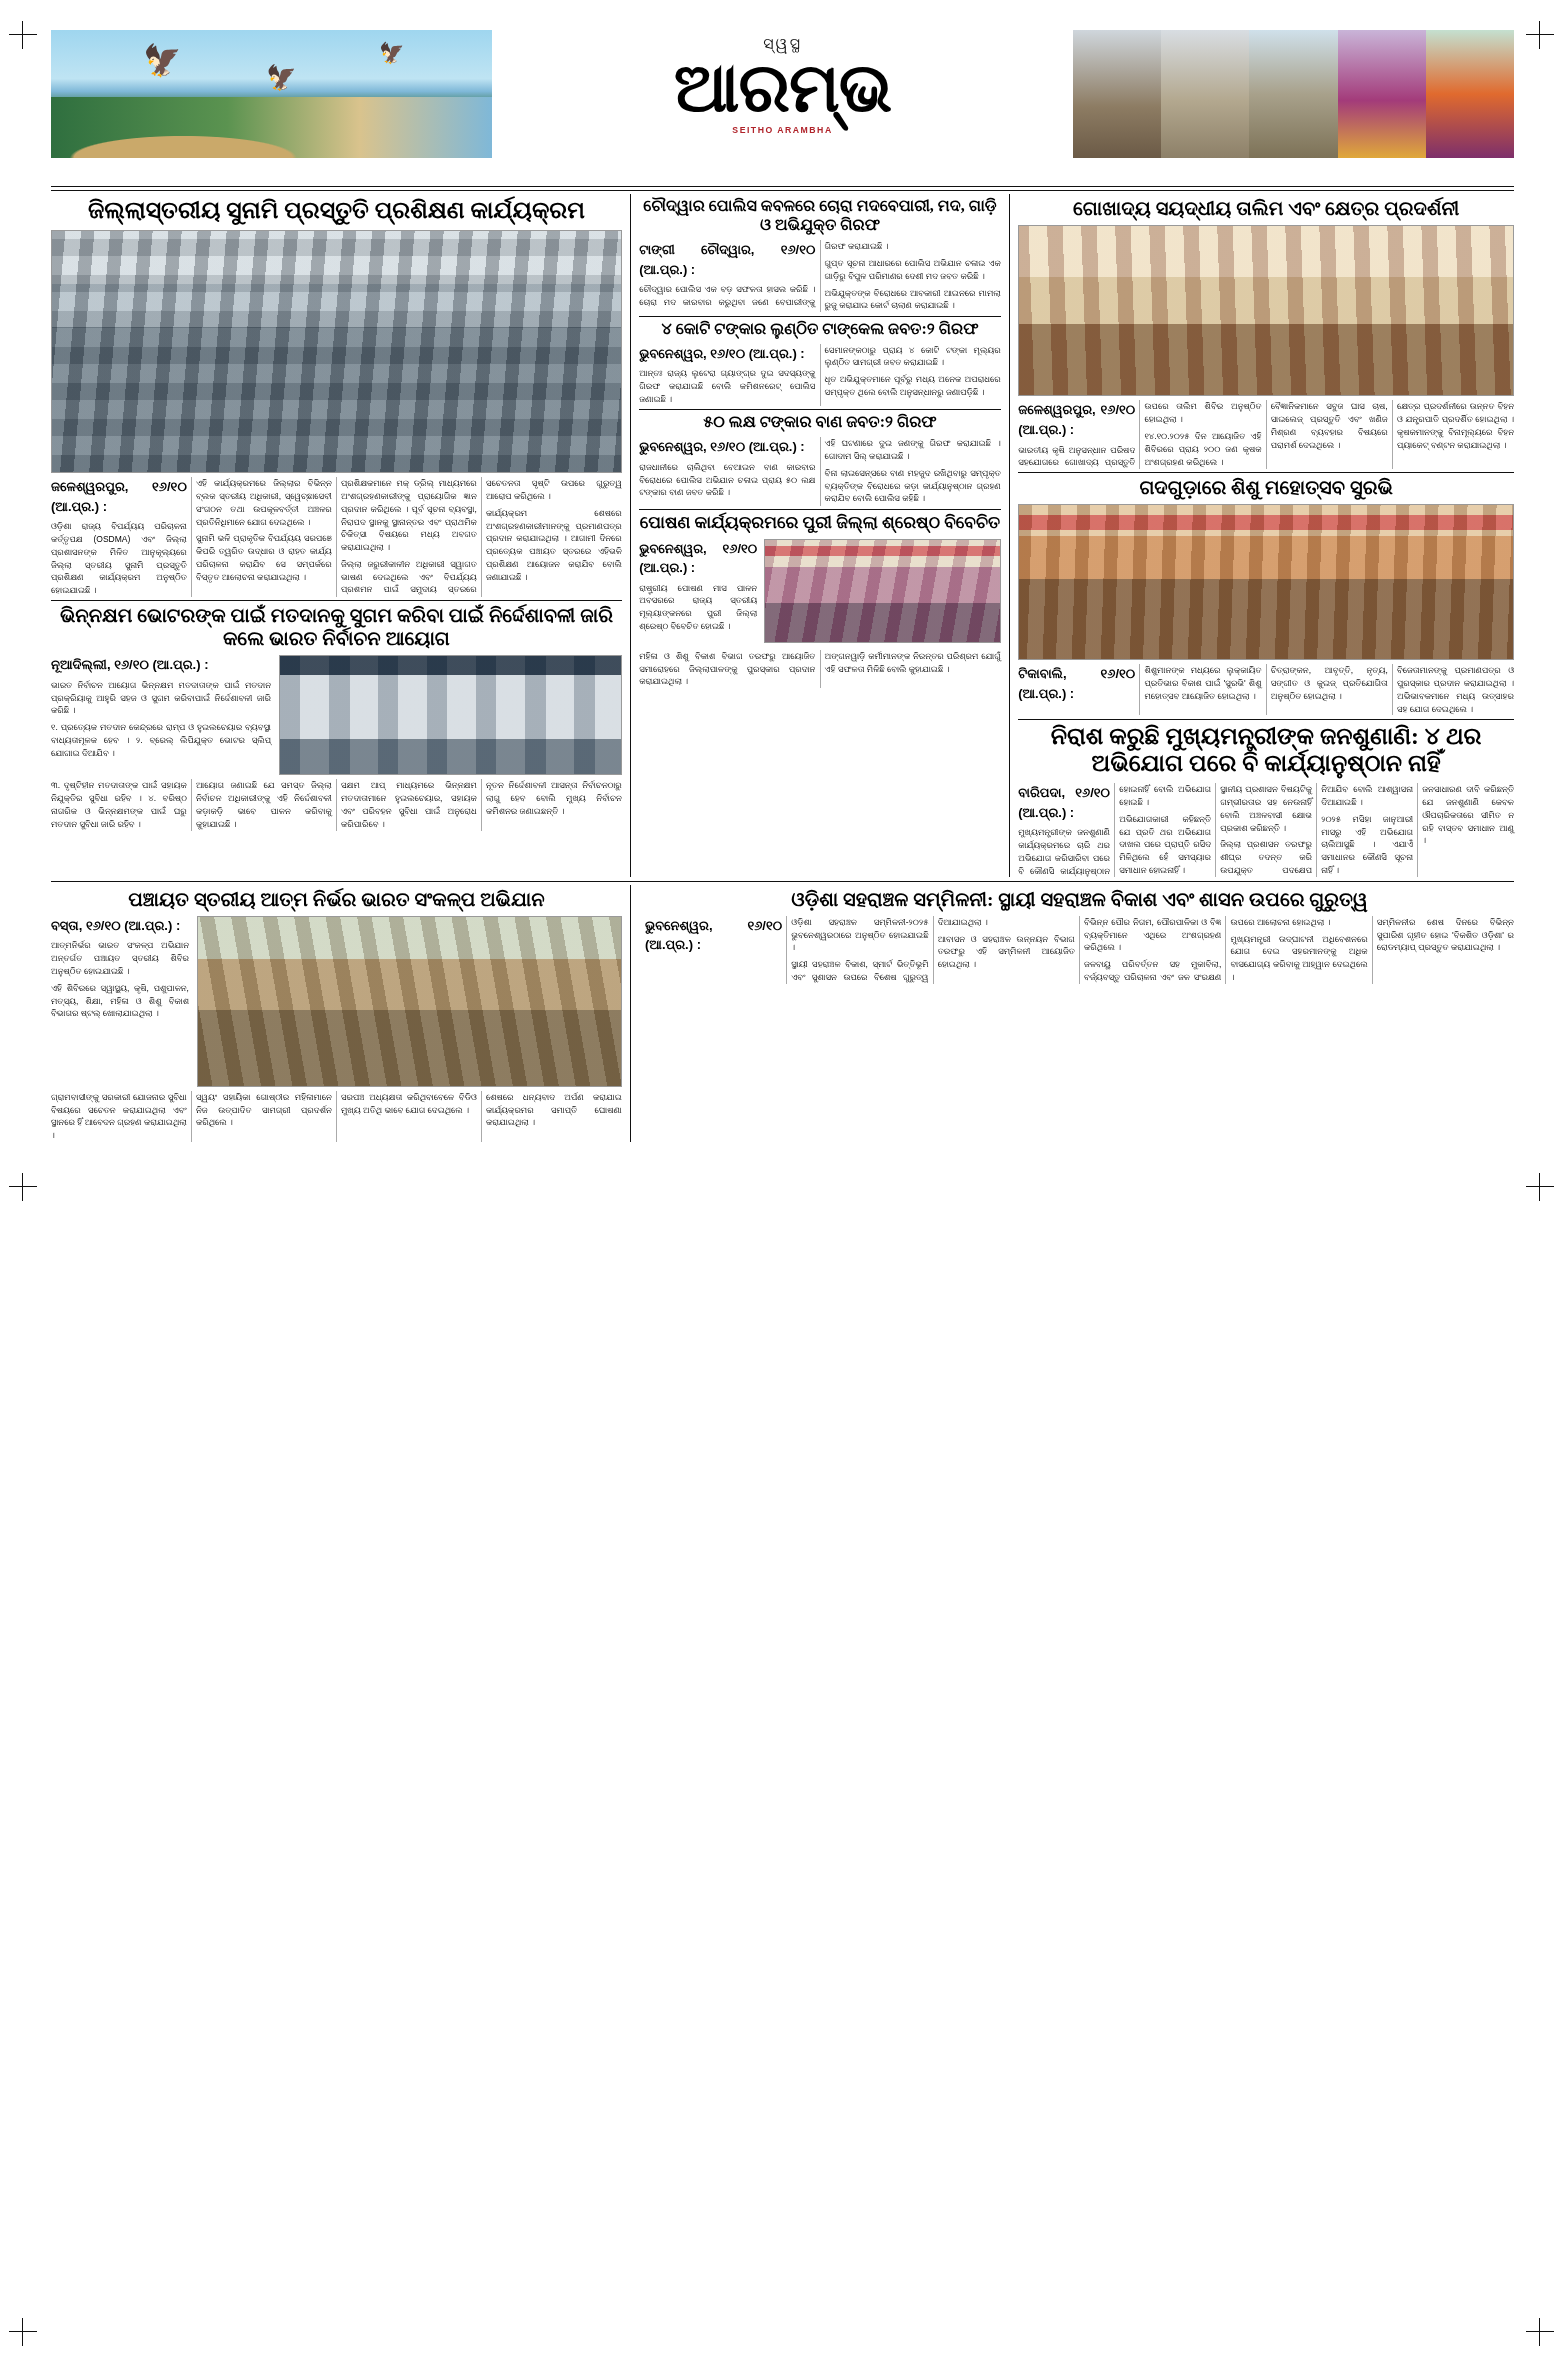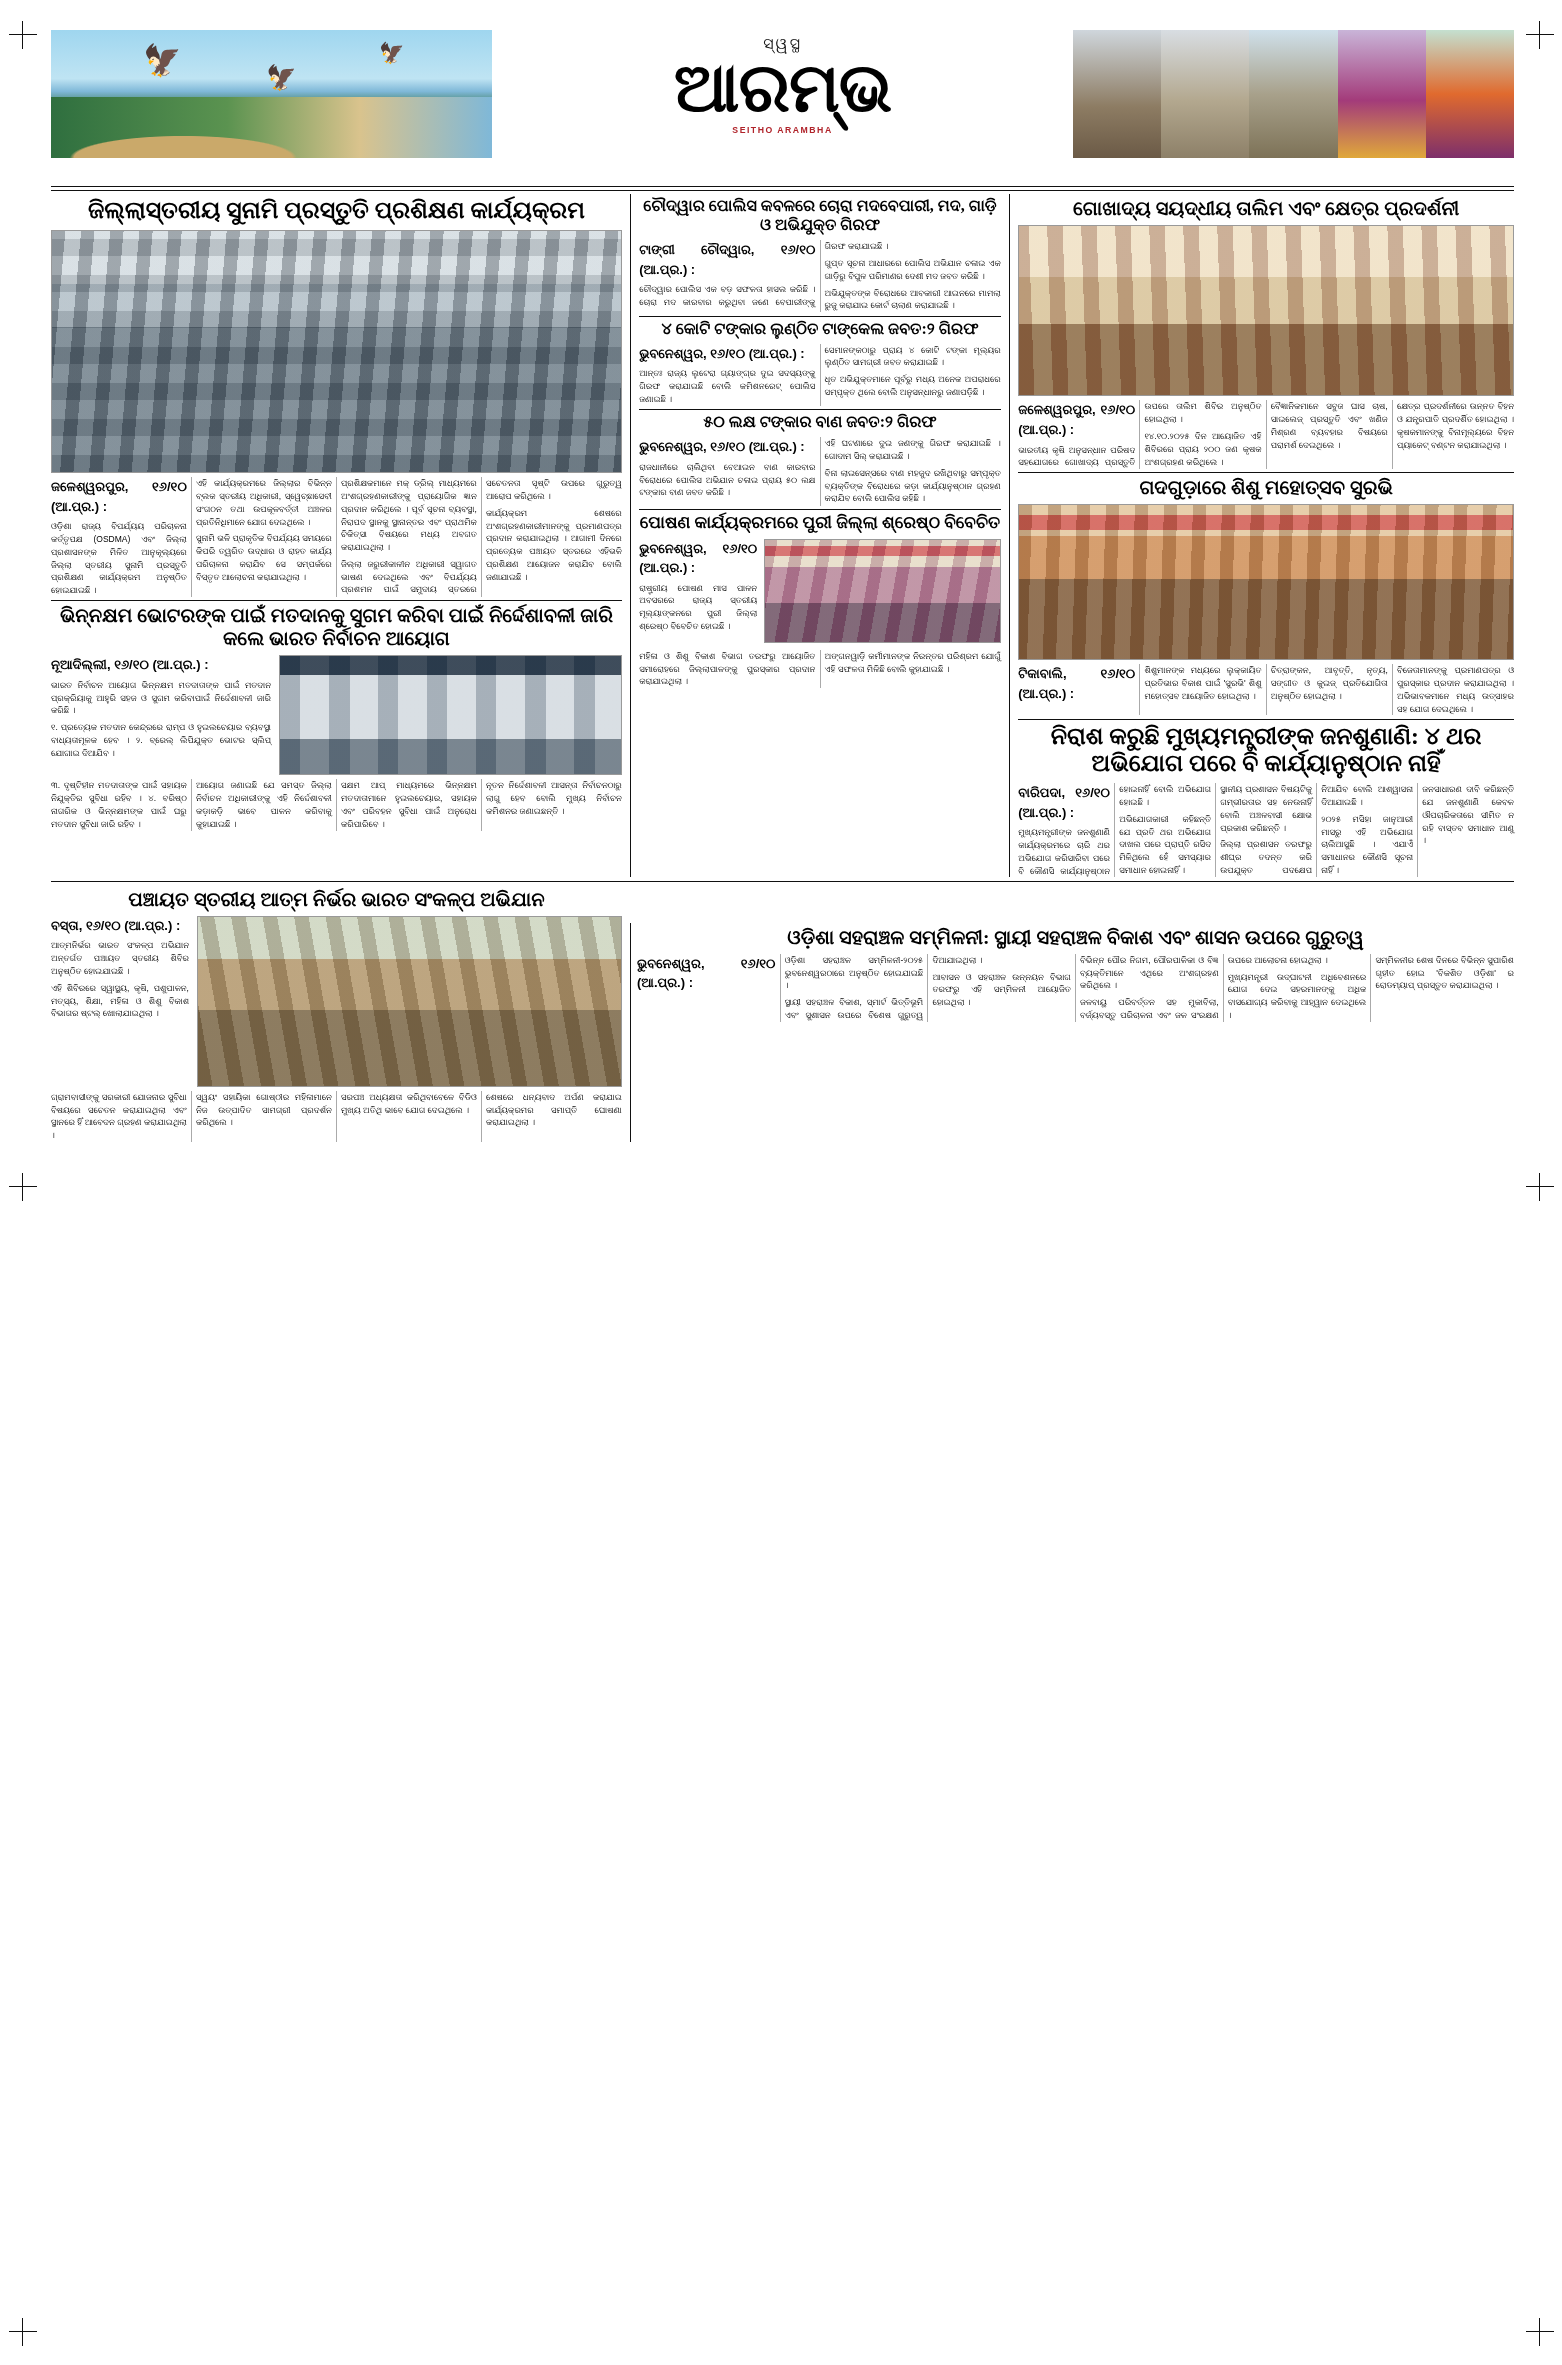--- a/index.html
+++ b/index.html
@@ -284,21 +284,21 @@
         <h2 class="head h-xl">ଜିଲ୍ଲାସ୍ତରୀୟ ସୁନାମି ପ୍ରସ୍ତୁତି ପ୍ରଶିକ୍ଷଣ କାର୍ଯ୍ୟକ୍ରମ</h2>
 
         <div class="photo ph-meeting" style="height:241px;"></div>
 
         <div class="cols4">
           <p class="body">
             <span class="dateline">ଜଳେଶ୍ୱରପୁର, ୧୬/୧୦ (ଆ.ପ୍ର.) :</span>
           </p>
           <p class="body">ଓଡ଼ିଶା ରାଜ୍ୟ ବିପର୍ଯ୍ୟୟ ପରିଚାଳନା କର୍ତ୍ତୃପକ୍ଷ (OSDMA) ଏବଂ ଜିଲ୍ଲା ପ୍ରଶାସନଙ୍କ ମିଳିତ ଆନୁକୂଲ୍ୟରେ ଜିଲ୍ଲା ସ୍ତରୀୟ ସୁନାମି ପ୍ରସ୍ତୁତି ପ୍ରଶିକ୍ଷଣ କାର୍ଯ୍ୟକ୍ରମ ଅନୁଷ୍ଠିତ ହୋଇଯାଇଛି ।</p>
           <p class="body">ଏହି କାର୍ଯ୍ୟକ୍ରମରେ ଜିଲ୍ଲାର ବିଭିନ୍ନ ବ୍ଲକ ସ୍ତରୀୟ ଅଧିକାରୀ, ସ୍ୱେଚ୍ଛାସେବୀ ସଂଗଠନ ତଥା ଉପକୂଳବର୍ତ୍ତୀ ଅଞ୍ଚଳର ପ୍ରତିନିଧିମାନେ ଯୋଗ ଦେଇଥିଲେ ।</p>
-          <p class="body">ସୁନାମି ଭଳି ପ୍ରାକୃତିକ ବିପର୍ଯ୍ୟୟ ସମୟରେ କିପରି ତ୍ୱରିତ ଉଦ୍ଧାର ଓ ରାହତ କାର୍ଯ୍ୟ ପରିଚାଳନା କରାଯିବ ସେ ସମ୍ପର୍କରେ ବିସ୍ତୃତ ଆଲୋଚନା କରାଯାଇଥିଲା ।</p>
+          <p class="body">ସୁନାମି ଭଳି ପ୍ରାକୃତିକ ବିପର୍ଯ୍ୟୟ ସରପଞେ କିପରି ତ୍ୱରିତ ଉଦ୍ଧାର ଓ ରାହତ କାର୍ଯ୍ୟ ପରିଚାଳନା କରାଯିବ ସେ ସମ୍ପର୍କରେ ବିସ୍ତୃତ ଆଲୋଚନା କରାଯାଇଥିଲା ।</p>
           <p class="body">ପ୍ରଶିକ୍ଷକମାନେ ମକ୍ ଡ୍ରିଲ୍ ମାଧ୍ୟମରେ ଅଂଶଗ୍ରହଣକାରୀଙ୍କୁ ପ୍ରାୟୋଗିକ ଜ୍ଞାନ ପ୍ରଦାନ କରିଥିଲେ । ପୂର୍ବ ସୂଚନା ବ୍ୟବସ୍ଥା, ନିରାପଦ ସ୍ଥାନକୁ ସ୍ଥାନାନ୍ତର ଏବଂ ପ୍ରାଥମିକ ଚିକିତ୍ସା ବିଷୟରେ ମଧ୍ୟ ଅବଗତ କରାଯାଇଥିଲା ।</p>
           <p class="body">ଜିଲ୍ଲା ଜରୁରୀକାଳୀନ ଅଧିକାରୀ ସ୍ୱାଗତ ଭାଷଣ ଦେଇଥିଲେ ଏବଂ ବିପର୍ଯ୍ୟୟ ପ୍ରଶମନ ପାଇଁ ସମୁଦାୟ ସ୍ତରରେ ସଚେତନତା ସୃଷ୍ଟି ଉପରେ ଗୁରୁତ୍ୱ ଆରୋପ କରିଥିଲେ ।</p>
           <p class="body">କାର୍ଯ୍ୟକ୍ରମ ଶେଷରେ ଅଂଶଗ୍ରହଣକାରୀମାନଙ୍କୁ ପ୍ରମାଣପତ୍ର ପ୍ରଦାନ କରାଯାଇଥିଲା । ଆଗାମୀ ଦିନରେ ପ୍ରତ୍ୟେକ ପଞ୍ଚାୟତ ସ୍ତରରେ ଏହିଭଳି ପ୍ରଶିକ୍ଷଣ ଆୟୋଜନ କରାଯିବ ବୋଲି ଜଣାଯାଇଛି ।</p>
         </div>
 
         <div class="rule-h"></div>
 
         <h2 class="head h-lg">ଭିନ୍ନକ୍ଷମ ଭୋଟରଙ୍କ ପାଇଁ ମତଦାନକୁ ସୁଗମ କରିବା ପାଇଁ ନିର୍ଦ୍ଦେଶାବଳୀ ଜାରି କଲେ ଭାରତ ନିର୍ବାଚନ ଆୟୋଗ</h2>
 
         <div style="display:flex; gap:8.2px;">
@@ -450,21 +450,21 @@
         </div>
 
         <div class="cols4">
           <p class="body">ଗ୍ରାମବାସୀଙ୍କୁ ସରକାରୀ ଯୋଜନାର ସୁବିଧା ବିଷୟରେ ସଚେତନ କରାଯାଇଥିଲା ଏବଂ ସ୍ଥାନରେ ହିଁ ଆବେଦନ ଗ୍ରହଣ କରାଯାଇଥିଲା ।</p>
           <p class="body">ସ୍ୱୟଂ ସହାୟିକା ଗୋଷ୍ଠୀର ମହିଳାମାନେ ନିଜ ଉତ୍ପାଦିତ ସାମଗ୍ରୀ ପ୍ରଦର୍ଶନ କରିଥିଲେ ।</p>
           <p class="body">ସରପଞ୍ଚ ଅଧ୍ୟକ୍ଷତା କରିଥିବାବେଳେ ବିଡିଓ ମୁଖ୍ୟ ଅତିଥି ଭାବେ ଯୋଗ ଦେଇଥିଲେ ।</p>
           <p class="body">ଶେଷରେ ଧନ୍ୟବାଦ ଅର୍ପଣ କରାଯାଇ କାର୍ଯ୍ୟକ୍ରମର ସମାପ୍ତି ଘୋଷଣା କରାଯାଇଥିଲା ।</p>
         </div>
       </div>
 
-      <div class="col vrule" style="width:884px; padding-left:6px;margin-top:38px;">
+      <div class="col vrule" style="width:884px; padding-left:14px;">
         <h2 class="head h-lg">ଓଡ଼ିଶା ସହରାଞ୍ଚଳ ସମ୍ମିଳନୀ: ସ୍ଥାୟୀ ସହରାଞ୍ଚଳ ବିକାଶ ଏବଂ ଶାସନ ଉପରେ ଗୁରୁତ୍ୱ</h2>
         <div class="cols6">
           <p class="body">
             <span class="dateline">ଭୁବନେଶ୍ୱର, ୧୬/୧୦ (ଆ.ପ୍ର.) :</span>
           </p>
           <p class="body">ଓଡ଼ିଶା ସହରାଞ୍ଚଳ ସମ୍ମିଳନୀ-୨୦୨୫ ଭୁବନେଶ୍ୱରଠାରେ ଅନୁଷ୍ଠିତ ହୋଇଯାଇଛି ।</p>
           <p class="body">ସ୍ଥାୟୀ ସହରାଞ୍ଚଳ ବିକାଶ, ସ୍ମାର୍ଟ ଭିତ୍ତିଭୂମି ଏବଂ ସୁଶାସନ ଉପରେ ବିଶେଷ ଗୁରୁତ୍ୱ ଦିଆଯାଇଥିଲା ।</p>
           <p class="body">ଆବାସନ ଓ ସହରାଞ୍ଚଳ ଉନ୍ନୟନ ବିଭାଗ ତରଫରୁ ଏହି ସମ୍ମିଳନୀ ଆୟୋଜିତ ହୋଇଥିଲା ।</p>
           <p class="body">ବିଭିନ୍ନ ପୌର ନିଗମ, ପୌରପାଳିକା ଓ ବିଜ୍ଞ ବ୍ୟକ୍ତିମାନେ ଏଥିରେ ଅଂଶଗ୍ରହଣ କରିଥିଲେ ।</p>
           <p class="body">ଜଳବାୟୁ ପରିବର୍ତ୍ତନ ସହ ମୁକାବିଲା, ବର୍ଜ୍ୟବସ୍ତୁ ପରିଚାଳନା ଏବଂ ଜଳ ସଂରକ୍ଷଣ ଉପରେ ଆଲୋଚନା ହୋଇଥିଲା ।</p>

